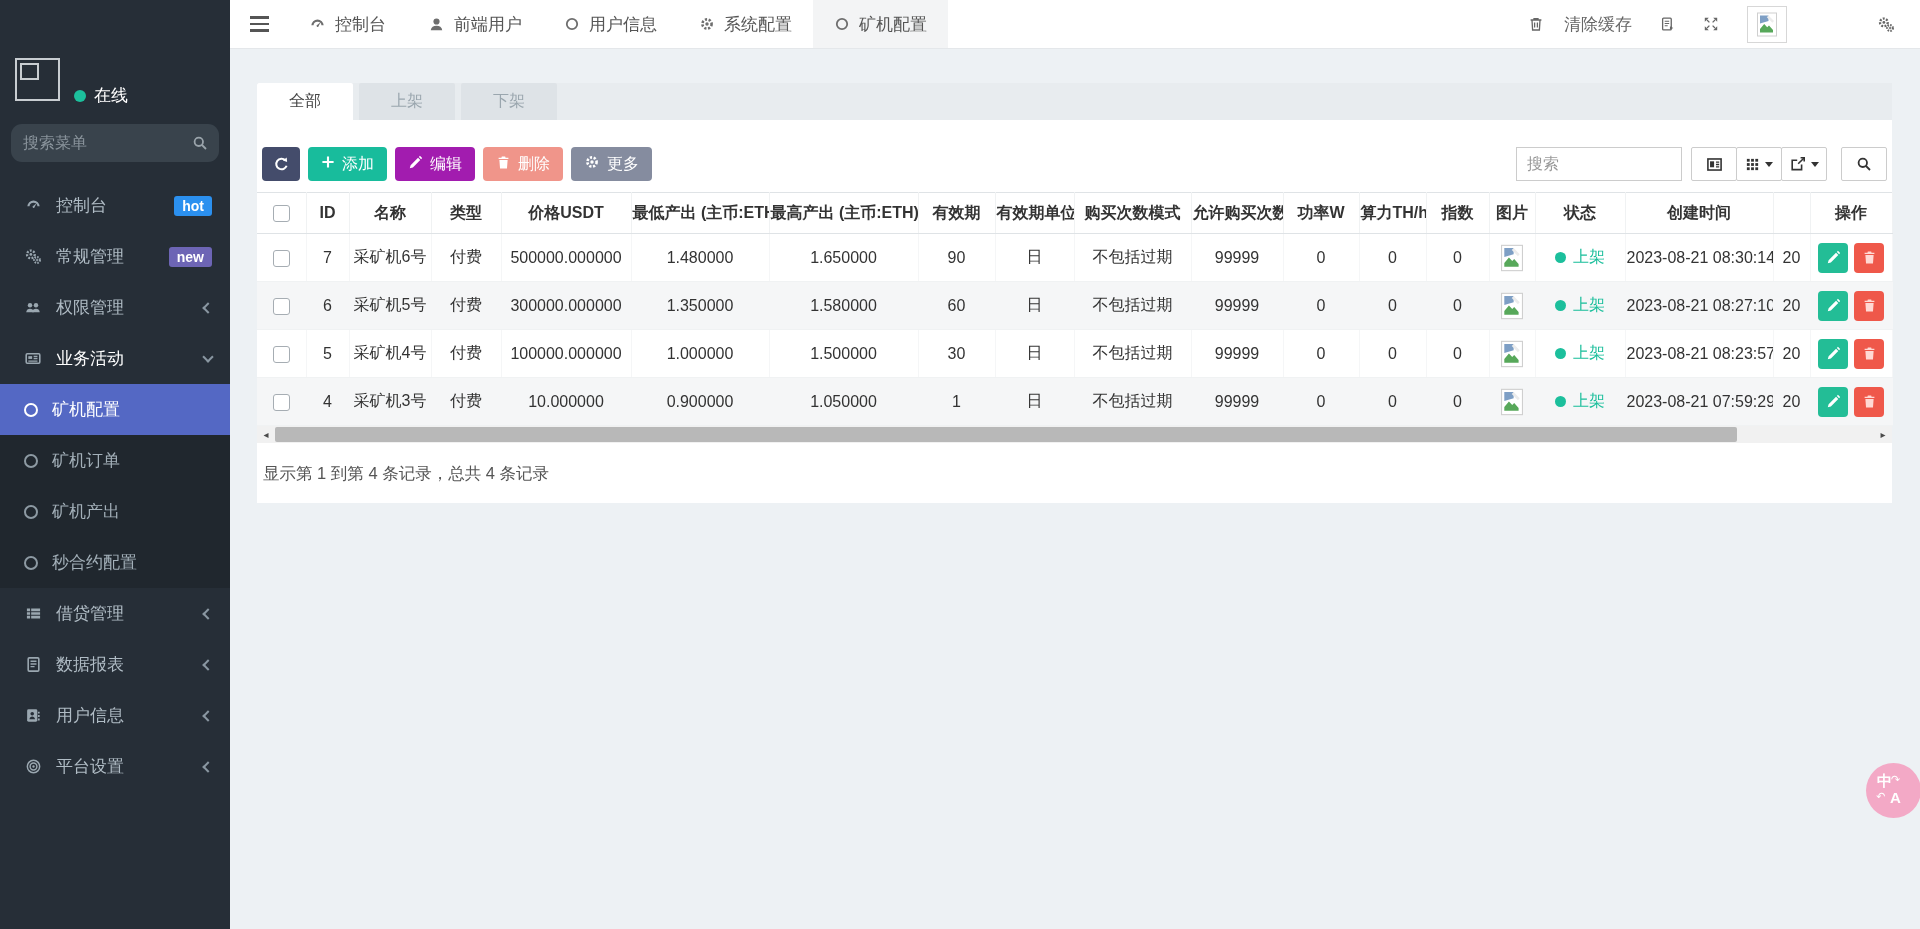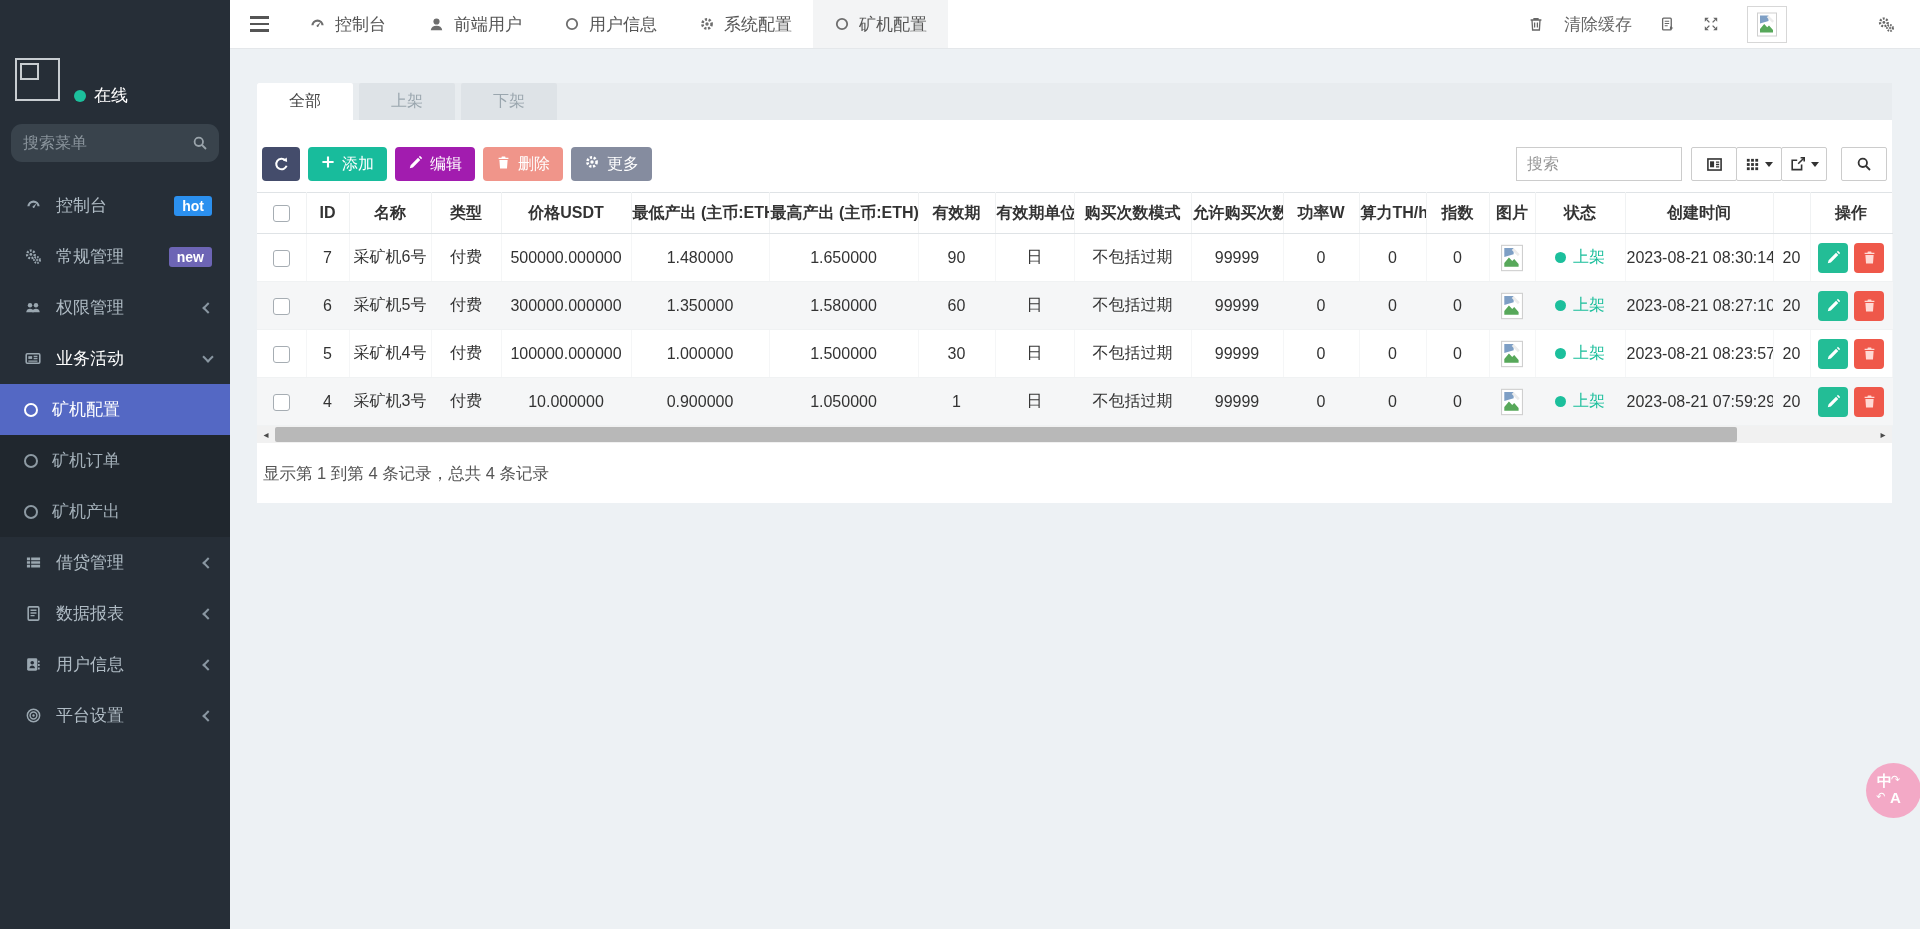--- a/index.html
+++ b/index.html
@@ -166,20 +166,24 @@
             <span class="ring"></span>
             <span>矿机配置</span>
           </div>
           <div class="sitem">
             <span class="ring"></span>
             <span>矿机订单</span>
           </div>
           <div class="sitem">
             <span class="ring"></span>
             <span>矿机产出</span>
+          </div>
+          <div class="sitem">
+            <span class="ring"></span>
+            <span>秒合约配置</span>
           </div>
         </div>
         <div class="mitem">
           <span class="micon">
             <svg width="17" height="17" viewBox="0 0 16 16">
               <path fill="currentColor" d="M1.8 3.4h3v2.4h-3zM1.8 6.8h3v2.4h-3zM1.8 10.2h3v2.4h-3zM5.8 3.4h8.4v2.4H5.8zM5.8 6.8h8.4v2.4H5.8zM5.8 10.2h8.4v2.4H5.8z"></path>
             </svg>
           </span>
           <span>借贷管理</span>
           <span class="chev left"></span>

